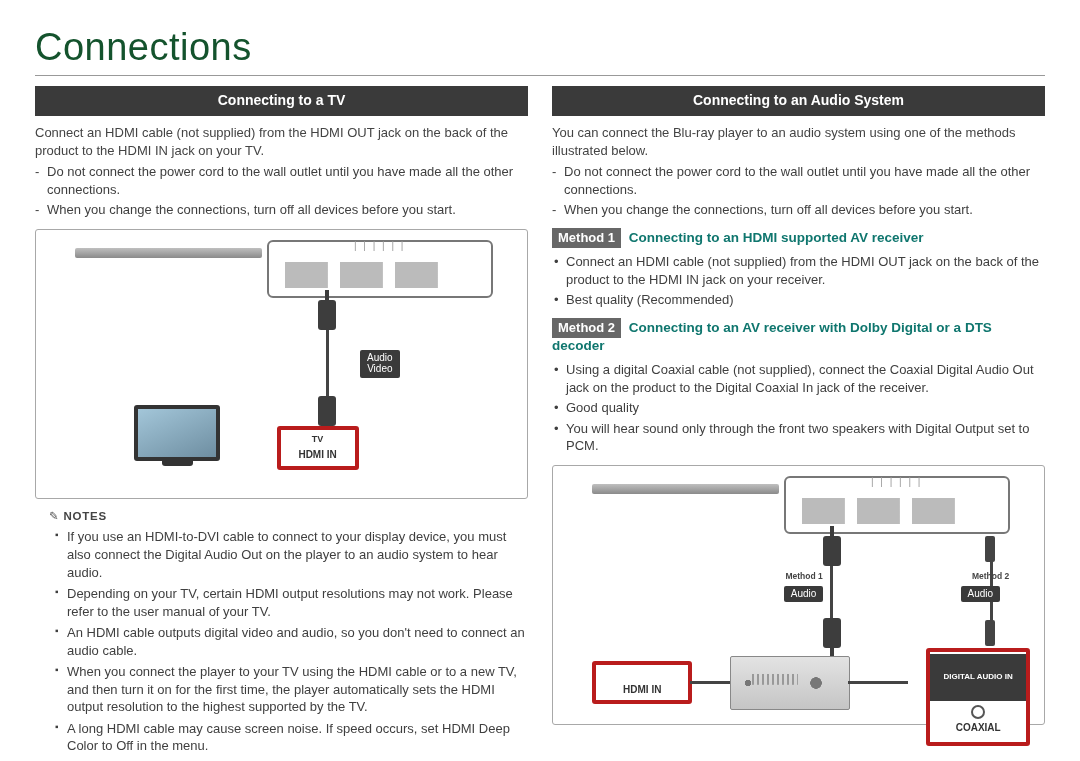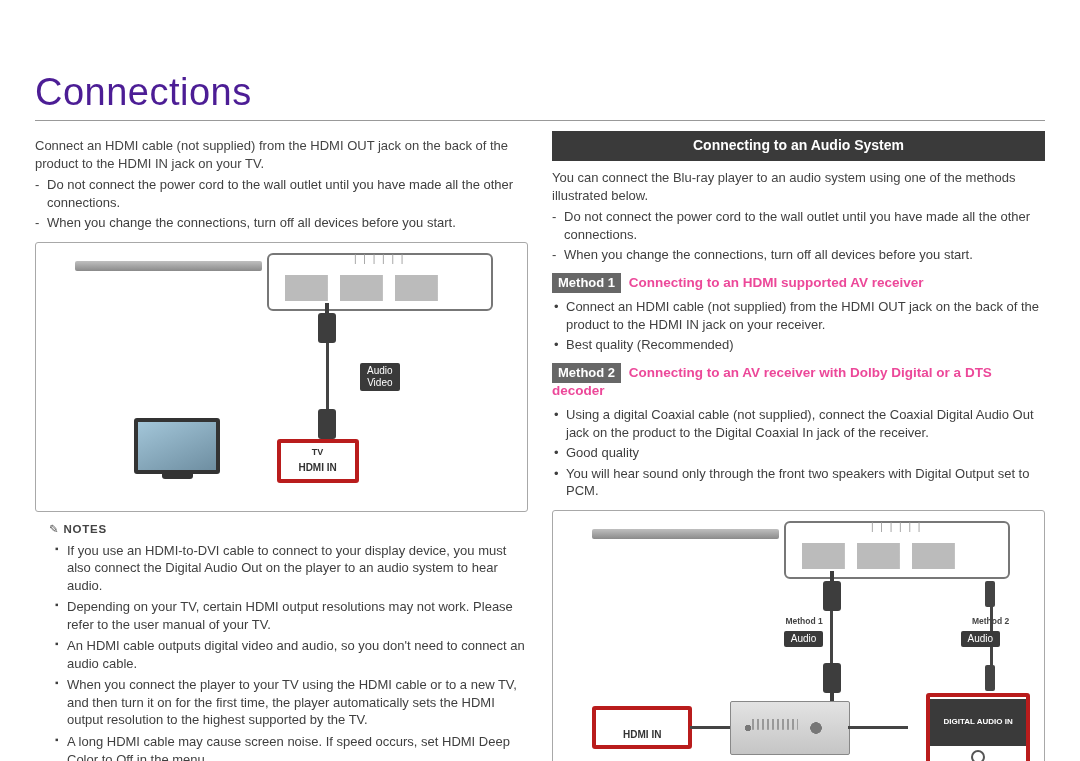--- a/index.html
+++ b/index.html
@@ -10,26 +10,25 @@
     font-size: 13px;
     line-height: 1.35;
     width: 1080px;
     height: 761px;
     padding: 22px 35px 10px 35px;
   }
   .page-title {
     font-family: "Segoe UI Light", "Segoe UI", Arial, sans-serif;
     font-weight: 300;
     font-size: 38px;
-    color: #4c1d95;
+    color: #14532d;
     border-bottom: 1px solid #999;
     padding-bottom: 2px;
     margin-bottom: 10px;
     letter-spacing: .5px;
-    margin-top: 45px;
   }
   .columns { display: flex; gap: 24px; }
   .col { flex: 1 1 0; min-width: 0; }
   .section-bar {
     background: #3a3a3a;
     color: #fff;
     font-size: 14px;
     font-weight: 600;
     text-align: center;
     padding: 5px 0 6px;
@@ -47,21 +46,21 @@
   ul.sq > li::before { content: "▪"; position: absolute; left: 20px; top: 0; font-size: 10px; }
   .method-line { margin: 10px 0 6px; font-size: 13.5px; }
   .method-tag {
     background: #676767;
     color: #fff;
     padding: 2px 6px 3px;
     font-weight: 600;
     margin-right: 4px;
     font-size: 13px;
   }
-  .method-title { font-weight: 600; color: #ec4899; }
+  .method-title { font-weight: 600; color: #0f766e; }
   .notes-head {
     font-size: 11.5px;
     font-weight: 700;
     letter-spacing: .8px;
     color: #444;
     margin: 10px 0 2px 14px;
   }
   .notes-head::before { content: "✎ "; font-weight: normal; color:#555; }
   
   .diagram {
@@ -136,20 +135,21 @@
   .rca{position:absolute;width:10px;height:26px;background:#444;border-radius:2px;}
 </style>
 </head>
 <body>
 
 <h1 class="page-title">Connections</h1>
 
 <div class="columns">
 
   <div class="col">
+    <div class="section-bar">Connecting to a TV</div>
     <p class="lead">Connect an HDMI cable (not supplied) from the HDMI OUT jack on the back of the product to the HDMI IN jack on your TV.</p>
     <ul class="dash">
       <li>Do not connect the power cord to the wall outlet until you have made all the other connections.</li>
       <li>When you change the connections, turn off all devices before you start.</li>
     </ul>
 
     <div class="diagram tv">
       <div class="player-bar"></div>
       <div class="callout ports3"></div>
       <div class="plug" style="left:57.5%; top:70px;"></div>

